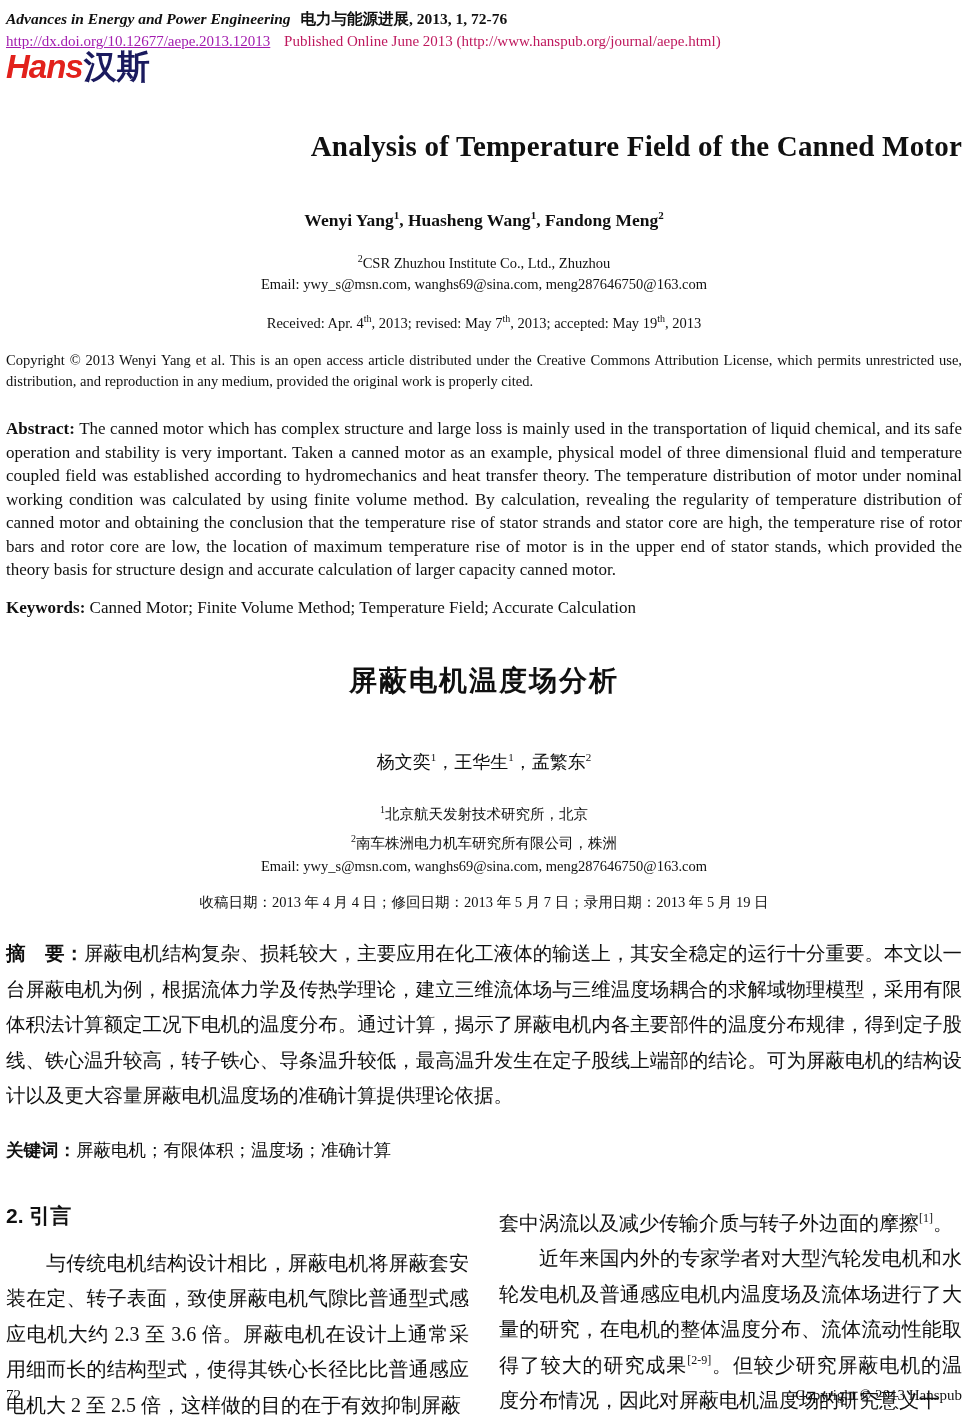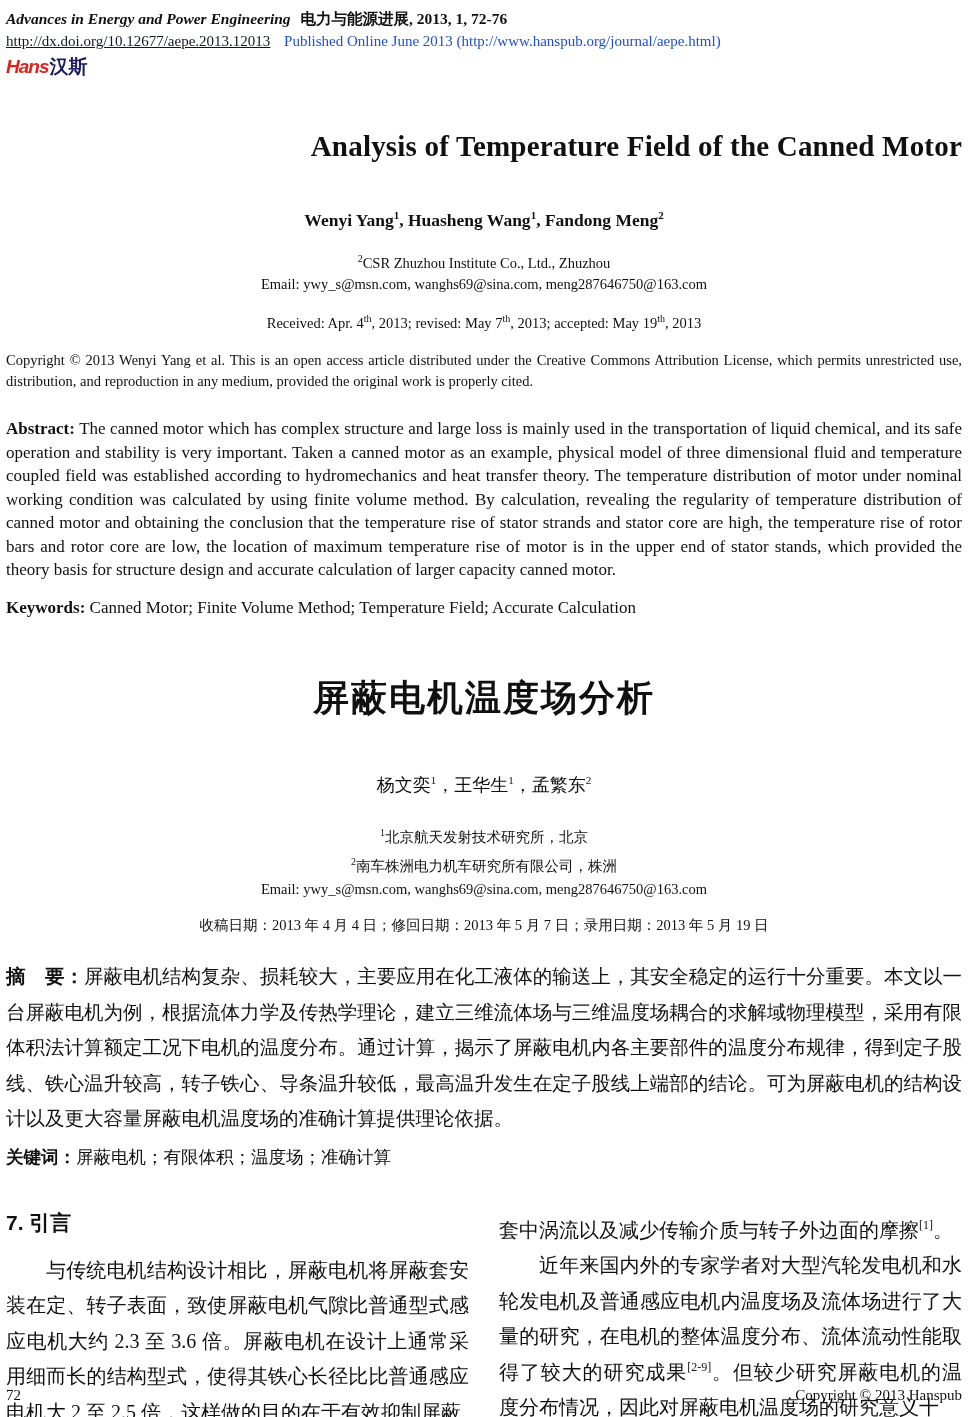--- a/index.html
+++ b/index.html
@@ -9,52 +9,52 @@
     -webkit-font-smoothing:antialiased;
   }
   .page{padding:8px 6px 0 6px;}
 
   
   .hdr{display:flex;justify-content:space-between;align-items:flex-start;flex-direction:column;}
   .hdr-left{font-size:15.5px;line-height:21px;}
   .journal-en{font-style:italic;font-weight:bold;}
   .journal-cn{font-weight:bold;font-style:normal;margin-left:6px;}
   .hdr-line2{font-size:15px;margin-top:2px;}
-  .doi-link{color:#0f172a;text-decoration:underline;cursor:pointer;}
-  .published{margin-left:10px;color:#1d4ed8;}
-  .logo{font-family:"Liberation Sans", sans-serif;font-size:19px;font-weight:bold;line-height:26px;white-space:nowrap;margin-top:2px;}
+  .doi-link{color:#a21caf;text-decoration:underline;cursor:pointer;}
+  .published{margin-left:10px;color:#be185d;}
+  .logo{font-family:"Liberation Sans", sans-serif;font-size:33px;font-weight:bold;line-height:26px;white-space:nowrap;margin-top:2px;}
   .logo-hans{color:#e2211c;font-style:italic;letter-spacing:-1px;}
   .logo-cn{color:#1a1a5e;margin-left:1px;}
 
   
   .title-en{margin-top:50px;text-align:right;font-size:29px;font-weight:bold;letter-spacing:.2px;}
   .authors-en{margin-top:46px;text-align:center;font-size:17.5px;font-weight:bold;}
   sup.auth{font-size:11px;font-weight:bold;}
   .affil{margin-top:17px;text-align:center;font-size:14.5px;line-height:21.5px;}
   .affil sup{font-size:10px;}
   .received{margin-top:17px;text-align:center;font-size:14.5px;}
   .received sup{font-size:10px;}
 
   .copyright{margin-top:19px;font-size:14.5px;line-height:21px;text-align:justify;}
 
   .abstract{margin-top:25px;font-size:17px;line-height:23.4px;text-align:justify;}
   .b{font-weight:bold;}
   .keywords-en{margin-top:17px;font-size:17px;}
 
   
-  .title-cn{margin-top:56px;text-align:center;font-size:36px;font-weight:bold;font-family:"Liberation Sans", sans-serif;letter-spacing:2px;}
+  .title-cn{margin-top:44px;text-align:center;font-size:28px;font-weight:bold;font-family:"Liberation Sans", sans-serif;letter-spacing:2px;}
   .authors-cn{margin-top:50px;text-align:center;font-size:18px;}
   .authors-cn sup{font-size:11px;}
   .affil-cn{margin-top:24px;text-align:center;font-size:14.5px;line-height:23.5px;}
   .affil-cn sup{font-size:10px;}
   .received-cn{margin-top:15px;text-align:center;font-size:14.5px;}
 
   .abstract-cn{margin-top:24px;font-size:19.5px;line-height:35.5px;text-align:justify;}
   .abstract-cn .b{font-family:"Liberation Sans", sans-serif;}
-  .keywords-cn{margin-top:8px;font-size:17.5px;}
+  .keywords-cn{margin-top:24px;font-size:17.5px;}
   .keywords-cn .b{font-family:"Liberation Sans", sans-serif;font-weight:bold;}
 
   
   .cols{margin-top:34px;display:flex;gap:30px;}
   .col{width:464px;}
   .sec-heading{font-size:21px;font-weight:bold;font-family:"Liberation Sans", sans-serif;margin:6px 0 16px 0;}
   .cn-para{font-size:20px;line-height:35.5px;text-align:justify;margin:0;}
   .indent{text-indent:2em;}
   .ref{font-size:12px;vertical-align:super;line-height:0;}
 
@@ -124,21 +124,21 @@
   <div class="abstract-cn">
     <span class="b">摘　要：</span><span>屏蔽电机结构复杂、损耗较大，主要应用在化工液体的输送上，其安全稳定的运行十分重要。本文以一台屏蔽电机为例，根据流体力学及传热学理论，建立三维流体场与三维温度场耦合的求解域物理模型，采用有限体积法计算额定工况下电机的温度分布。通过计算，揭示了屏蔽电机内各主要部件的温度分布规律，得到定子股线、铁心温升较高，转子铁心、导条温升较低，最高温升发生在定子股线上端部的结论。可为屏蔽电机的结构设计以及更大容量屏蔽电机温度场的准确计算提供理论依据。</span>
   </div>
 
   <div class="keywords-cn">
     <span class="b">关键词：</span><span>屏蔽电机；有限体积；温度场；准确计算</span>
   </div>
 
   <div class="cols">
     <div class="col">
-      <div class="sec-heading">7. 引言</div>
+      <div class="sec-heading">2. 引言</div>
       <p class="cn-para indent">与传统电机结构设计相比，屏蔽电机将屏蔽套安装在定、转子表面，致使屏蔽电机气隙比普通型式感应电机大约 2.3 至 3.6 倍。屏蔽电机在设计上通常采用细而长的结构型式，使得其铁心长径比比普通感应电机大 2 至 2.5 倍，这样做的目的在于有效抑制屏蔽</p>
     </div>
     <div class="col" style="padding-top:10px;">
       <p class="cn-para"><span>套中涡流以及减少传输介质与转子外边面的摩擦</span><span class="ref">[1]</span><span>。</span></p>
       <p class="cn-para indent"><span>近年来国内外的专家学者对大型汽轮发电机和水轮发电机及普通感应电机内温度场及流体场进行了大量的研究，在电机的整体温度分布、流体流动性能取得了较大的研究成果</span><span class="ref">[2-9]</span><span>。但较少研究屏蔽电机的温度分布情况，因此对屏蔽电机温度场的研究意义十</span></p>
     </div>
   </div>
 
 </div>
 

